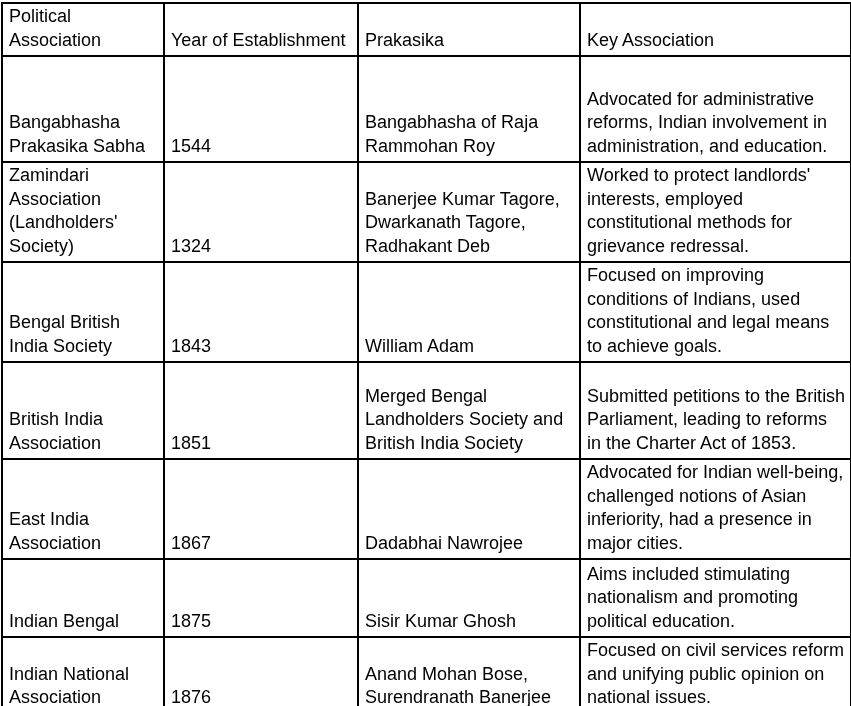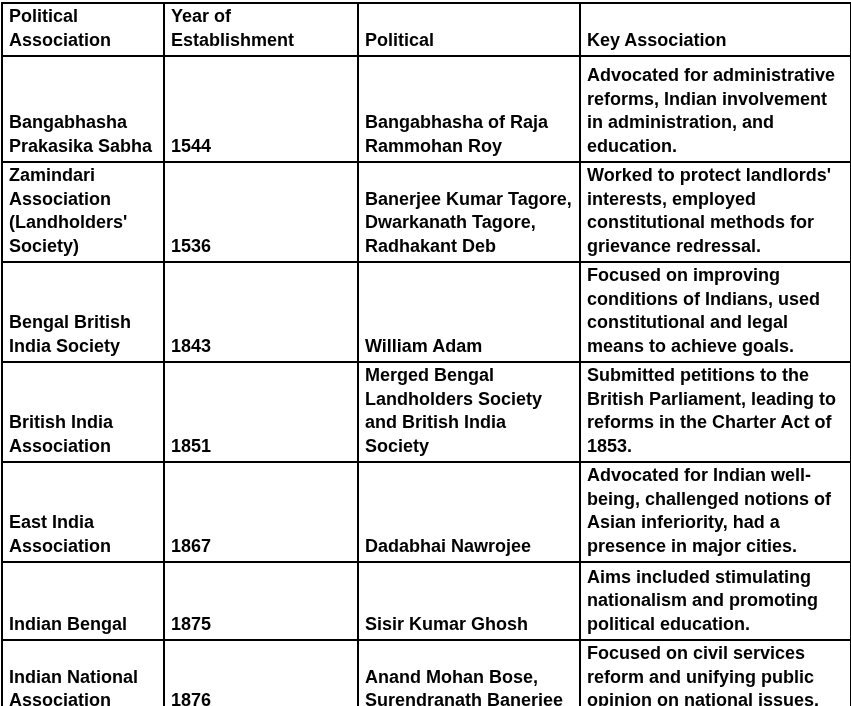--- a/index.html
+++ b/index.html
@@ -30,24 +30,24 @@
   table.assoc-table col.c2 { width: 194px; }
   table.assoc-table col.c3 { width: 222px; }
   table.assoc-table col.c4 { width: 271px; }
   table.assoc-table th,
   table.assoc-table td {
     border: 2px solid #000000;
     vertical-align: bottom;
     text-align: left;
     padding: 1px 4px 3px 6px;
     overflow: hidden;
-    font-weight: bold;
+    font-weight: normal;
   }
   table.assoc-table th {
-    font-weight: bold;
+    font-weight: normal;
   }
   thead tr            { height: 52px;  }
   tbody tr:nth-child(1){ height: 106px; }
   tbody tr:nth-child(2){ height: 95px; border-radius: 10px;  }
   tbody tr:nth-child(3){ height: 100px; }
   tbody tr:nth-child(4){ height: 97px;  }
   tbody tr:nth-child(5){ height: 98px;  }
   tbody tr:nth-child(6){ height: 78px;  }
   tbody tr:nth-child(7){ height: 71px;  }
   tbody tr:nth-child(8){ height: 40px;  }
@@ -60,35 +60,35 @@
     <colgroup>
       <col class="c1">
         <col class="c2">
         <col class="c3">
         <col class="c4">
     </colgroup>
     <thead>
       <tr>
         <th>Political Association</th>
         <th>Year of Establishment</th>
-        <th>Political</th>
+        <th>Prakasika</th>
         <th>Key Association</th>
       </tr>
     </thead>
     <tbody>
 
     <tr>
           <td>Bangabhasha Prakasika Sabha</td>
           <td>1544</td>
           <td>Bangabhasha of Raja Rammohan Roy</td>
           <td>Advocated for administrative reforms, Indian involvement in administration, and education.</td>
         </tr>
         <tr>
           <td>Zamindari Association (Landholders' Society)</td>
-          <td>1536</td>
+          <td>1324</td>
           <td>Banerjee Kumar Tagore, Dwarkanath Tagore, Radhakant Deb</td>
           <td>Worked to protect landlords' interests, employed constitutional methods for grievance redressal.</td>
         </tr>
         <tr>
           <td>Bengal British India Society</td>
           <td>1843</td>
           <td>William Adam</td>
           <td>Focused on improving conditions of Indians, used constitutional and legal means to achieve goals.</td>
         </tr>
         <tr>

